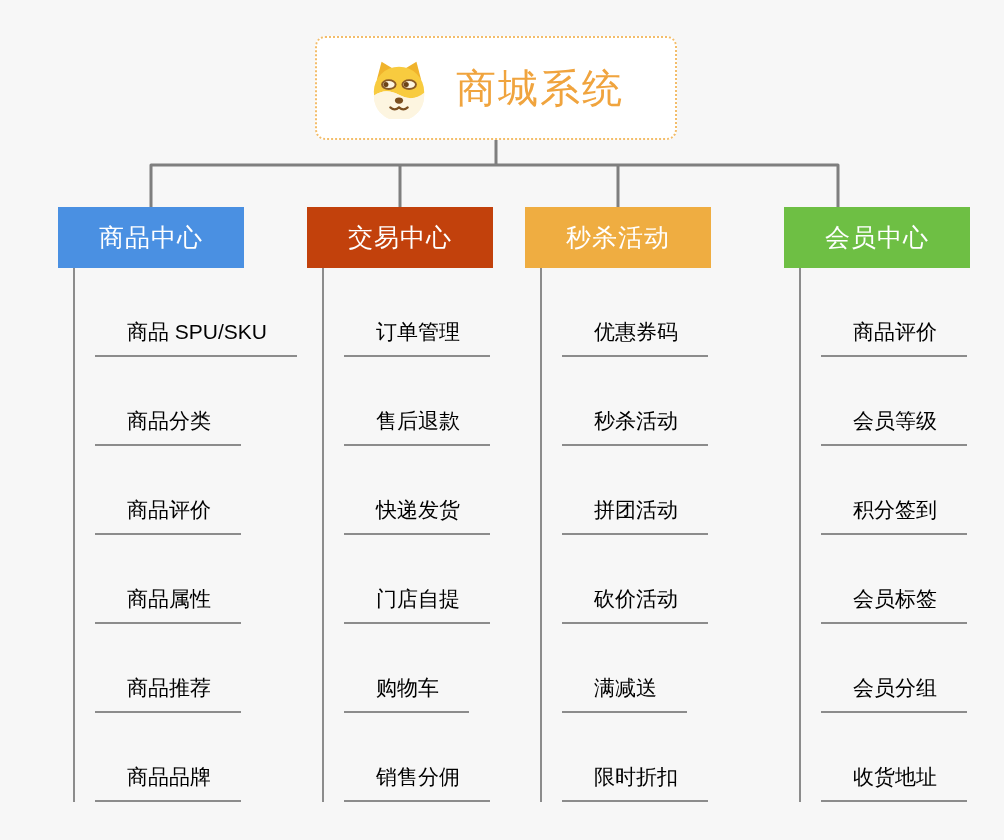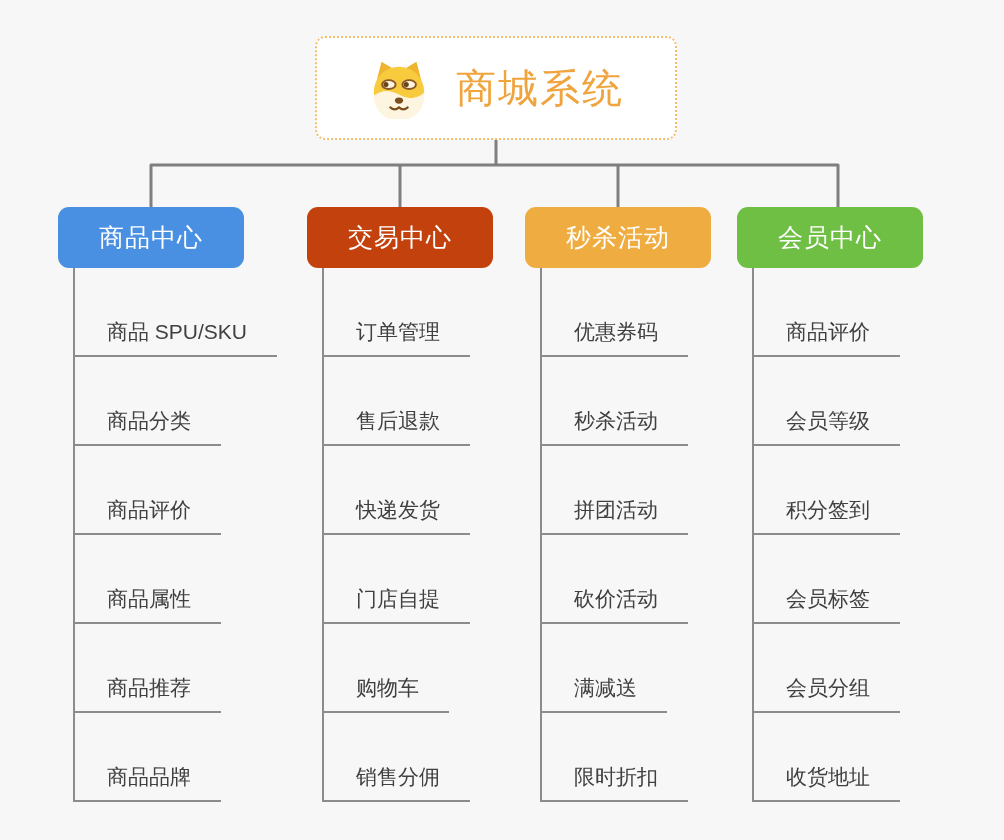--- a/index.html
+++ b/index.html
@@ -43,26 +43,26 @@
     position: absolute;
     left: 0; top: 0;
     width: 1004px; height: 840px;
     pointer-events: none;
   }
   
   .branch { position: absolute; top: 207px; }
   .branch-1 { left: 58px; }
   .branch-2 { left: 307px; }
   .branch-3 { left: 525px; }
-  .branch-4 { left: 737px; }
+  .branch-4 { left: 784px; }
   .branch-header {
     width: 186px;
     height: 61px;
     box-sizing: border-box;
-    border-radius: 11px;
+    border-radius: 0;
     display: flex;
     align-items: center;
     justify-content: center;
     color: #ffffff;
     font-size: 25px;
     letter-spacing: 1px;
     white-space: nowrap;
   }
   .branch-items {
     margin-left: 15px;
@@ -71,22 +71,23 @@
   .child-node {
     height: 89px;
     display: flex;
     align-items: flex-end;
   }
   .child-label {
     display: inline-block;
     padding: 0 30px 9px 32px;
     border-bottom: 2px solid #8c8c8c;
     font-size: 21px;
-    color: #404040;
+    color: #000000;
     white-space: nowrap;
+    margin-left: 20px;
   }
 </style>
 </head>
 <body>
 
 <div class="canvas">
 
   <svg class="connectors" viewBox="0 0 1004 840" xmlns="http://www.w3.org/2000/svg">
     <path d="M496 140 L496 165" stroke="#7f7f7f" stroke-width="3" fill="none"></path>
     <path d="M151 207 L151 165 L838 165 L838 207" stroke="#7f7f7f" stroke-width="3" fill="none" stroke-linejoin="round"></path>

